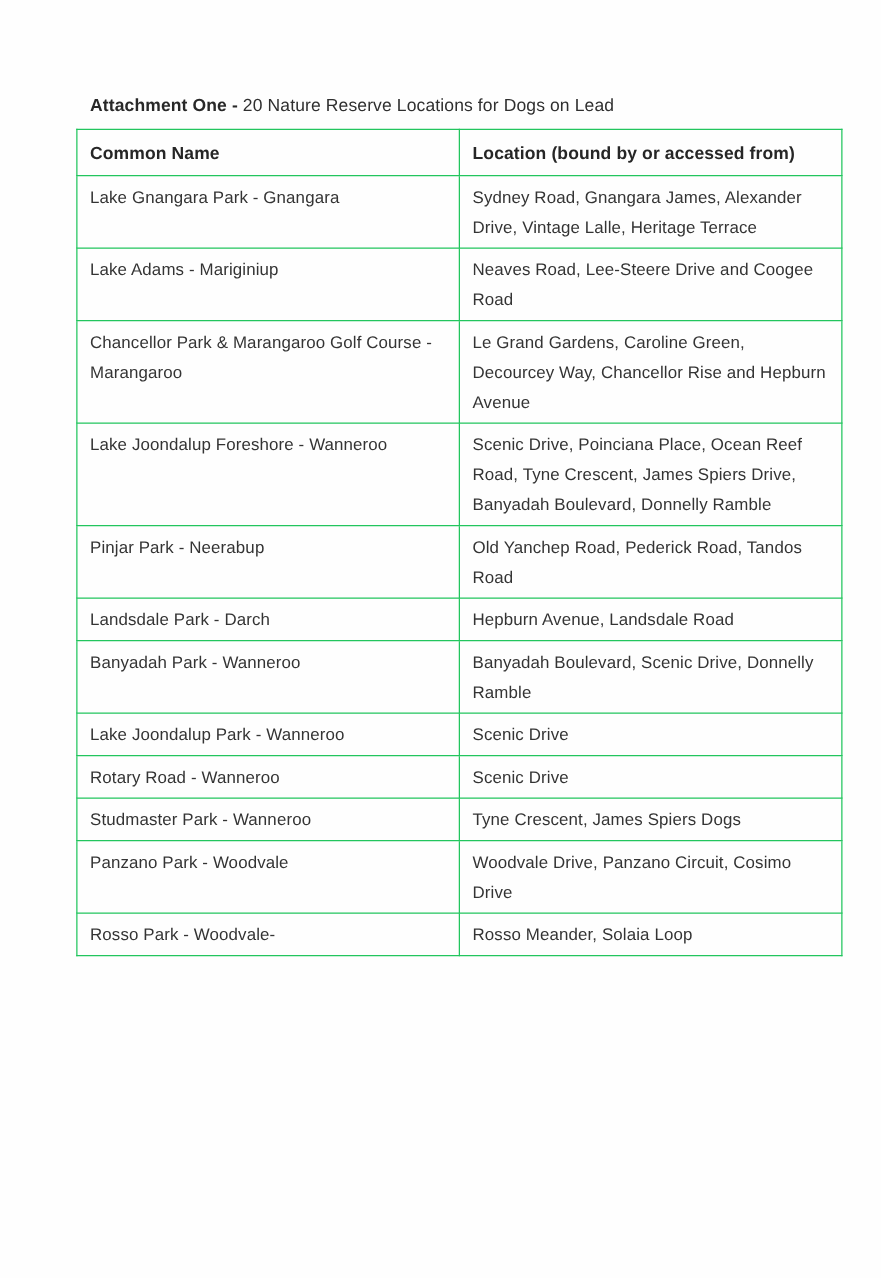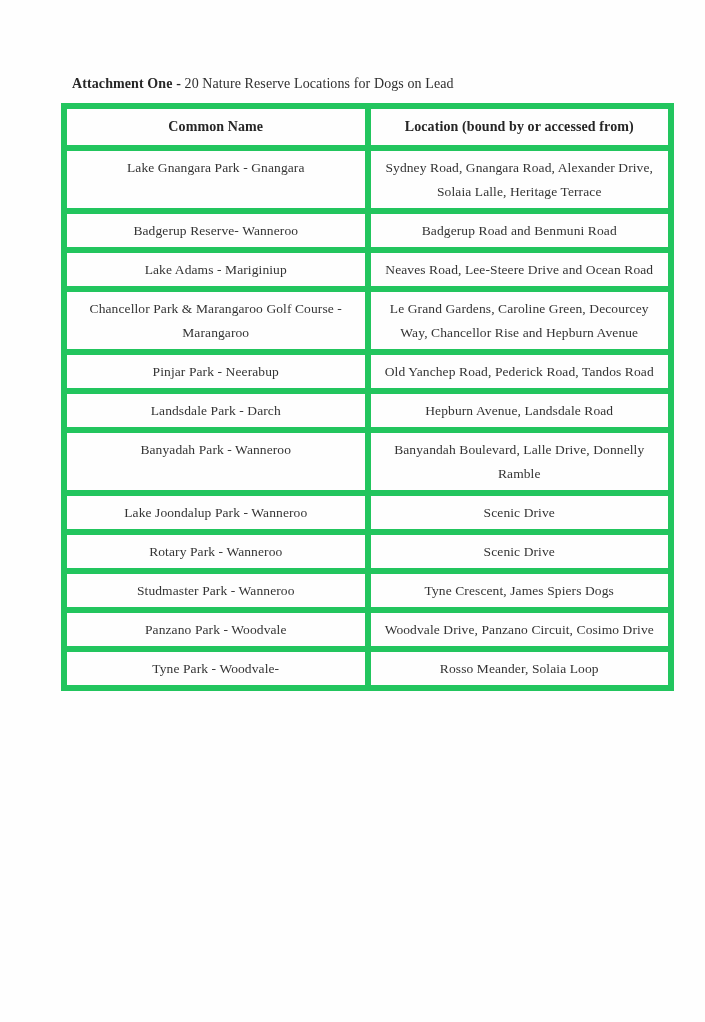--- a/index.html
+++ b/index.html
@@ -5,21 +5,21 @@
   html, body {
     margin: 0;
     padding: 0;
     background: #ffffff;
   }
   .page {
     position: relative;
     width: 705px;
     height: 1022px;
     background: #fefefe;
-    font-family: Liberation Serif, serif;
+    font-family: Liberation Sans, sans-serif;
     overflow: hidden;
   }
   .doc-title {
     position: absolute;
     left: 72px;
     top: 76px;
     font-size: 14px;
     color: #2f2f2f;
     letter-spacing: 0.1px;
     white-space: nowrap;
@@ -32,23 +32,23 @@
     position: absolute;
     left: 61px;
     top: 103px;
     width: 613px;
     border-collapse: collapse;
     table-layout: fixed;
   }
   .reserve-table col { width: 50%; }
   .reserve-table th,
   .reserve-table td {
-    border: 6px solid #22c55e;
+    border: 1px solid #22c55e;
     vertical-align: top;
-    text-align: center;
+    text-align: left;
     font-size: 13.5px;
     line-height: 24px;
     color: #343434;
     letter-spacing: 0.1px;
     word-wrap: break-word;
   }
   .reserve-table th {
     font-weight: bold;
     color: #262626;
     font-size: 14px;
@@ -84,45 +84,45 @@
         <th>Common Name</th>
         <th>Location (bound by or accessed from)</th>
       </tr>
     </thead>
     <tbody id="table-body">
         <tr>
           <td>
             <p>Lake Gnangara Park - Gnangara</p>
           </td>
           <td>
-            <p>Sydney Road, Gnangara Road, Alexander Drive, Solaia Lalle, Heritage Terrace</p>
-          </td>
-        </tr>
-        <tr>
-          <td>
-            <p>Badgerup Reserve- Wanneroo</p>
-          </td>
-          <td>
-            <p>Badgerup Road and Benmuni Road</p>
+            <p>Sydney Road, Gnangara James, Alexander Drive, Vintage Lalle, Heritage Terrace</p>
           </td>
         </tr>
         <tr>
           <td>
             <p>Lake Adams - Mariginiup</p>
           </td>
           <td>
-            <p>Neaves Road, Lee-Steere Drive and Ocean Road</p>
+            <p>Neaves Road, Lee-Steere Drive and Coogee Road</p>
           </td>
         </tr>
         <tr>
           <td>
             <p>Chancellor Park &amp; Marangaroo Golf Course - Marangaroo</p>
           </td>
           <td>
             <p>Le Grand Gardens, Caroline Green, Decourcey Way, Chancellor Rise and Hepburn Avenue</p>
+          </td>
+        </tr>
+        <tr>
+          <td>
+            <p>Lake Joondalup Foreshore - Wanneroo</p>
+          </td>
+          <td>
+            <p>Scenic Drive, Poinciana Place, Ocean Reef Road, Tyne Crescent, James Spiers Drive, Banyadah Boulevard, Donnelly Ramble</p>
           </td>
         </tr>
         <tr>
           <td>
             <p>Pinjar Park - Neerabup</p>
           </td>
           <td>
             <p>Old Yanchep Road, Pederick Road, Tandos Road</p>
           </td>
         </tr>
@@ -132,34 +132,34 @@
           </td>
           <td>
             <p>Hepburn Avenue, Landsdale Road</p>
           </td>
         </tr>
         <tr>
           <td>
             <p>Banyadah Park - Wanneroo</p>
           </td>
           <td>
-            <p>Banyandah Boulevard, Lalle Drive, Donnelly Ramble</p>
+            <p>Banyadah Boulevard, Scenic Drive, Donnelly Ramble</p>
           </td>
         </tr>
         <tr>
           <td>
             <p>Lake Joondalup Park - Wanneroo</p>
           </td>
           <td>
             <p>Scenic Drive</p>
           </td>
         </tr>
         <tr>
           <td>
-            <p>Rotary Park - Wanneroo</p>
+            <p>Rotary Road - Wanneroo</p>
           </td>
           <td>
             <p>Scenic Drive</p>
           </td>
         </tr>
         <tr>
           <td>
             <p>Studmaster Park - Wanneroo</p>
           </td>
           <td>
@@ -169,21 +169,21 @@
         <tr>
           <td>
             <p>Panzano Park - Woodvale</p>
           </td>
           <td>
             <p>Woodvale Drive, Panzano Circuit, Cosimo Drive</p>
           </td>
         </tr>
         <tr>
           <td>
-            <p>Tyne Park - Woodvale-</p>
+            <p>Rosso Park - Woodvale-</p>
           </td>
           <td>
             <p>Rosso Meander, Solaia Loop</p>
           </td>
         </tr>
       </tbody>
   </table>
 
 </div>
 

